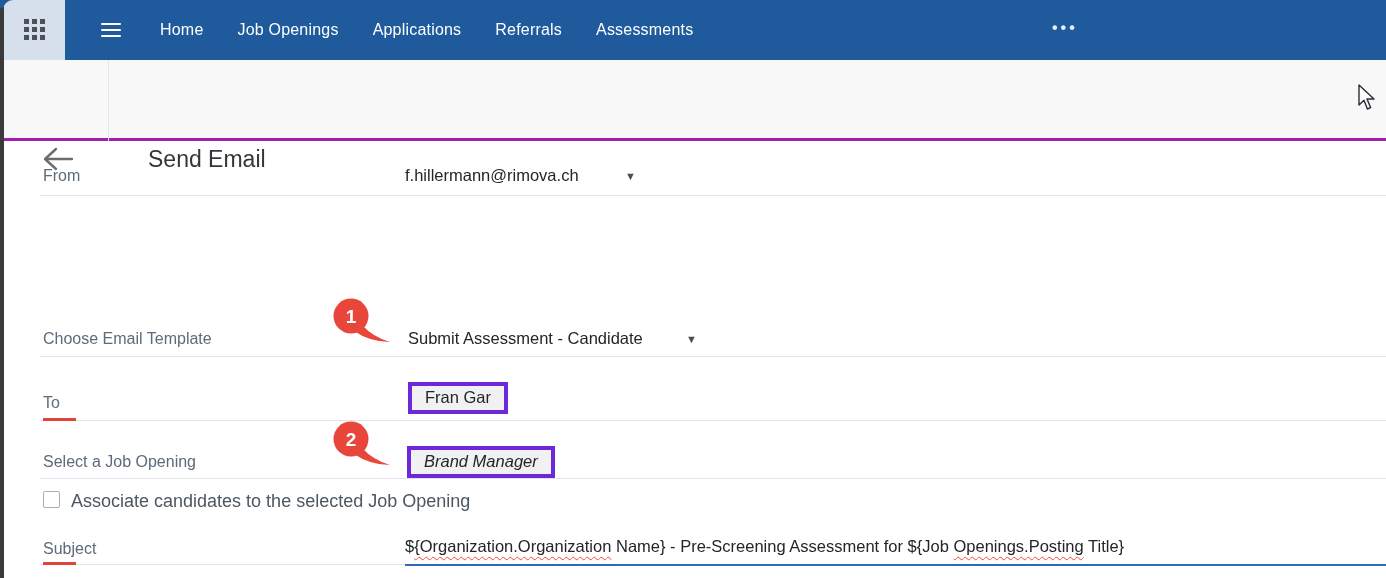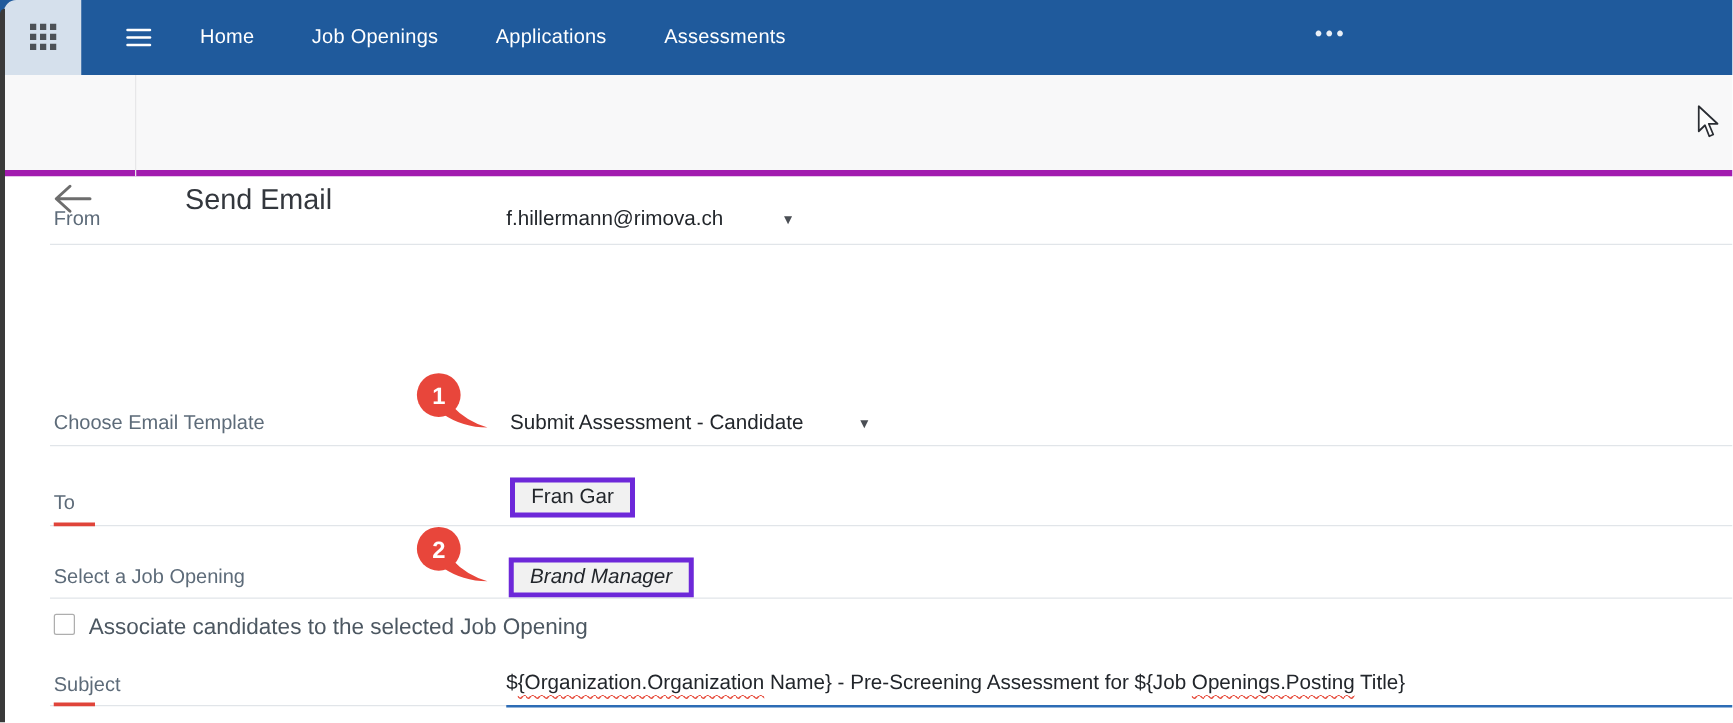--- a/index.html
+++ b/index.html
@@ -14,31 +14,31 @@
   
   .navbar { position:absolute; left:0; top:0; width:1386px; height:60px; background:#1f5a9c; }
   .app-tile { position:absolute; left:3px; top:0; width:62px; height:60px; background:#d5e0ec;
     border-top-left-radius:10px; cursor:pointer; }
   .grid-icon { position:absolute; left:21px; top:19px; width:21px; height:21px;
     display:grid; grid-template-columns:repeat(3,5px); grid-template-rows:repeat(3,5px); gap:3px; }
   .grid-icon i { background:#4d5156; display:block; }
   .hamburger { position:absolute; left:101px; top:23px; width:20px; height:14px; cursor:pointer;
     display:flex; flex-direction:column; justify-content:space-between; }
   .hamburger i { display:block; height:2px; background:#fff; border-radius:1px; }
-  .nav-items { position:absolute; left:160px; top:0; height:60px; display:flex; gap:46px; }
+  .nav-items { position:absolute; left:160px; top:0; height:60px; display:flex; gap:34px; }
   .nav-item { position:relative; color:#fff; font-size:16px; font-weight:500; line-height:60px;
     letter-spacing:.2px; cursor:pointer; white-space:nowrap; }
   .nav-item.active::after { content:""; position:absolute; left:-2px; right:-2px; bottom:0;
     height:3.5px; background:#fff; }
   .nav-more { position:absolute; left:1052px; top:0; height:60px; line-height:56px; color:#e9eff6;
     font-size:16px; font-weight:bold; letter-spacing:3px; cursor:pointer; }
 
   
   .page-header { position:absolute; left:0; top:60px; width:1386px; height:81px; background:#f8f8f9;
-    border-bottom:5px solid #a21caf; }
+    border-bottom:3px solid #a21caf; }
   .back-btn { position:absolute; left:42px; top:86px; width:32px; height:26px; cursor:pointer; }
   .header-divider { position:absolute; left:108px; top:0; width:1px; height:81px; background:#e7e7e9; }
   .page-title { position:absolute; left:148px; top:86px; font-size:23px; font-weight:500; color:#33373d; }
 
   
   .cursor { position:absolute; left:1357px; top:84px; width:20px; height:28px; pointer-events:none; }
 
   
   .field-label { position:absolute; left:43px; font-size:16px; color:#5d6b79; white-space:nowrap; }
   .field-value { position:absolute; font-size:16.5px; color:#22262b; white-space:nowrap; cursor:pointer; }
@@ -84,20 +84,21 @@
     </div>
     <span class="hamburger">
         <i></i>
         <i></i>
         <i></i>
       </span>
     <div class="nav-items">
       <span class="nav-item">Home</span>
       <span class="nav-item">Job Openings</span>
       <span class="nav-item">Applications</span>
+      <span class="nav-item">Referrals</span>
       <span class="nav-item">Assessments</span>
     </div>
     <span class="nav-more">•••</span>
   </div>
 
   <div class="page-header">
     <svg class="back-btn" viewBox="0 0 32 26">
       <path d="M14 3 L3 13 L14 23 M3.5 13 L30 13" fill="none" stroke="#6d6d6d" stroke-width="2.4" stroke-linecap="round" stroke-linejoin="round"></path>
     </svg>
     <div class="header-divider"></div>

